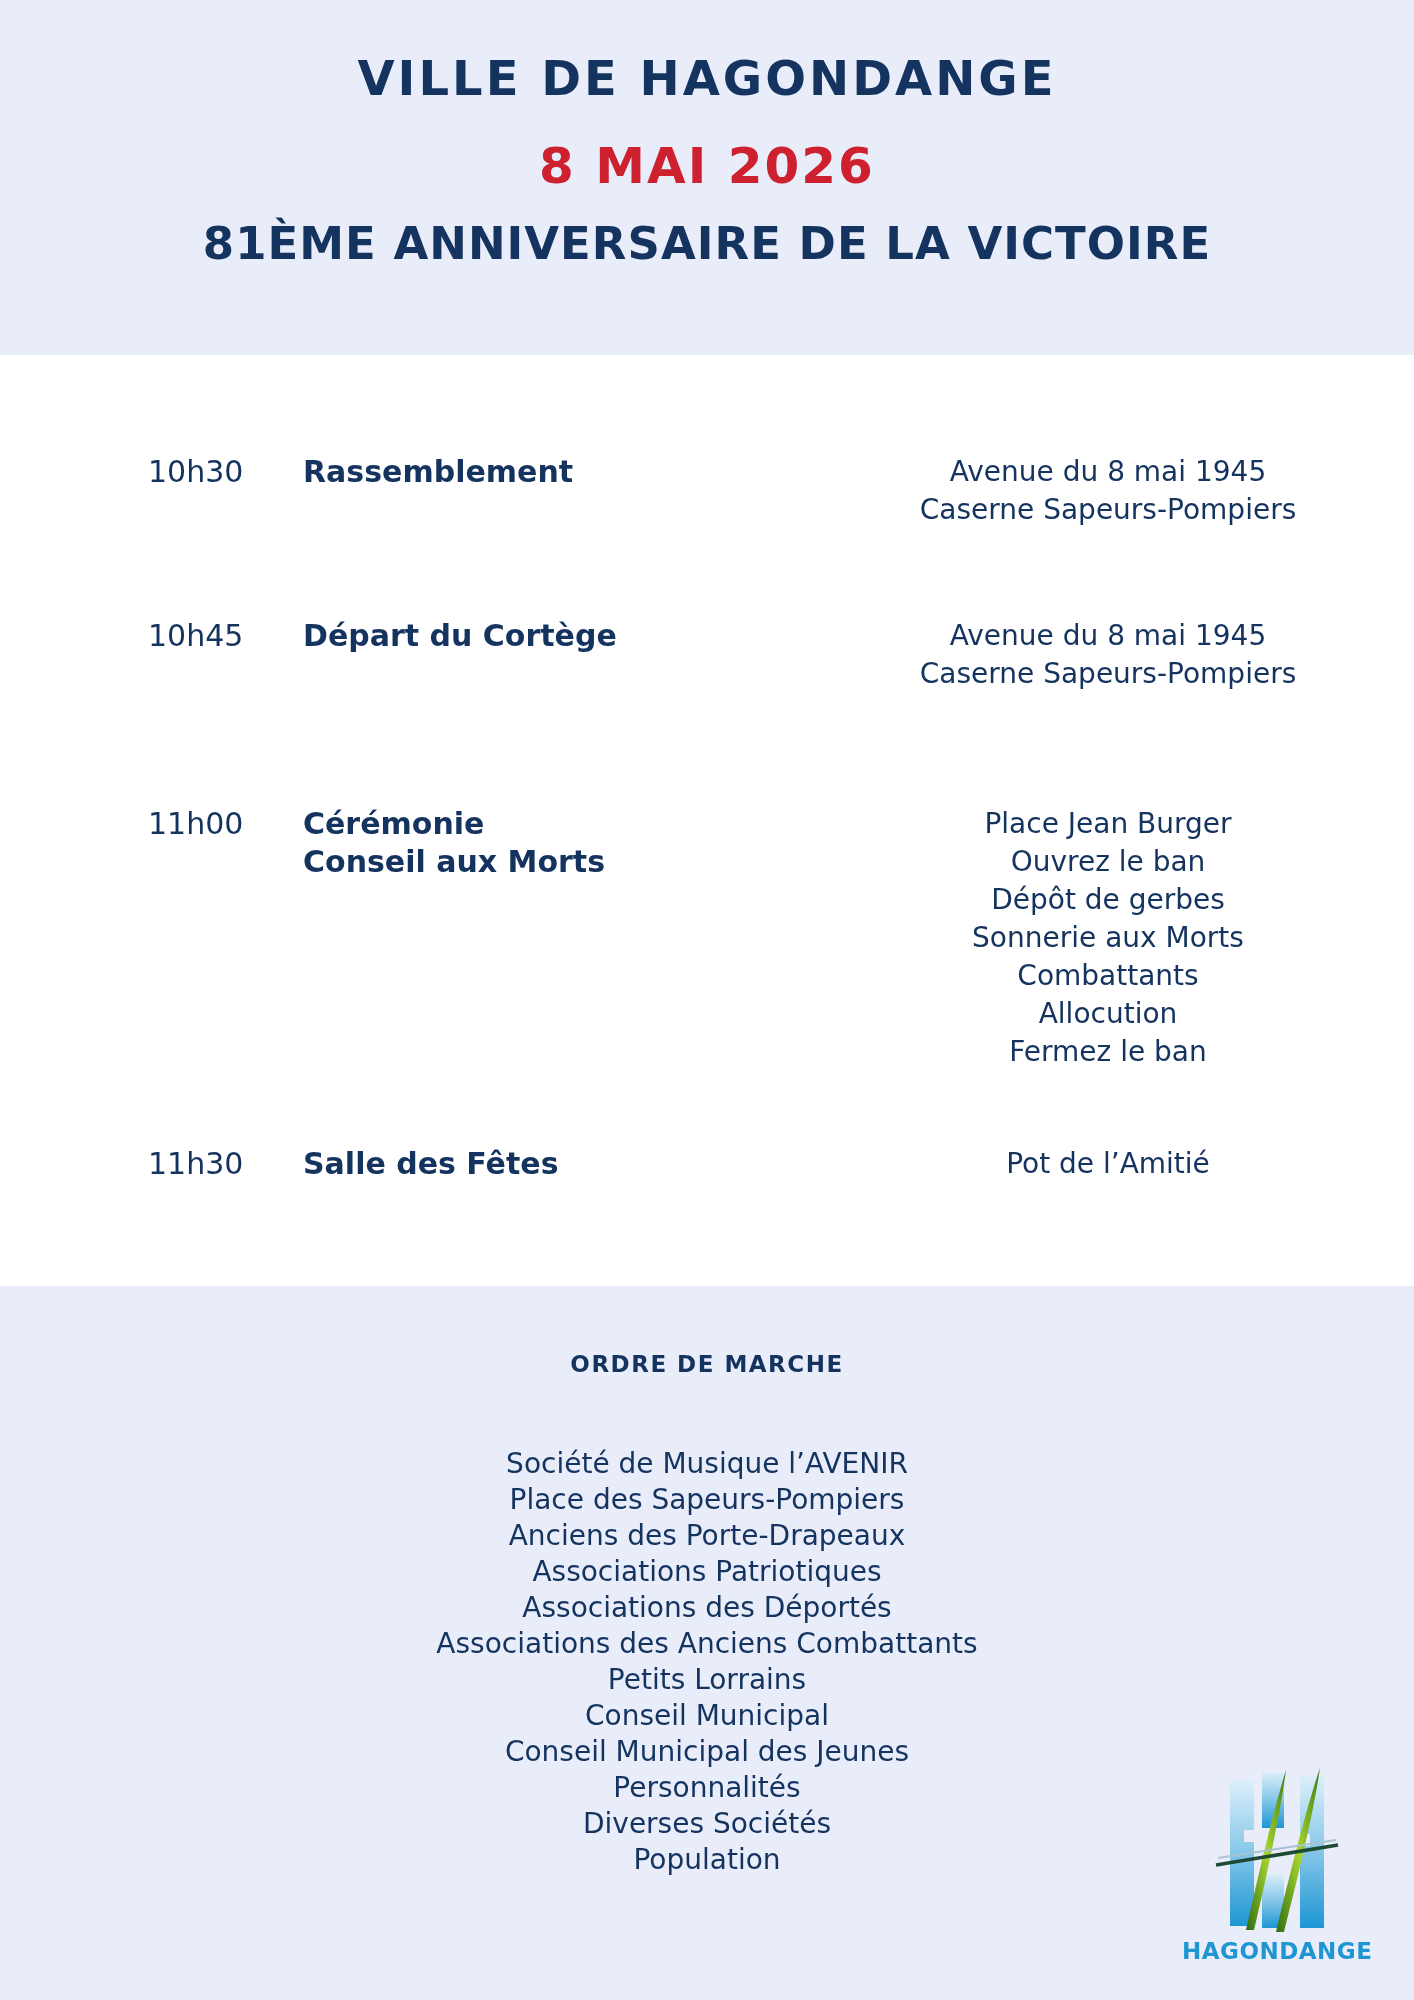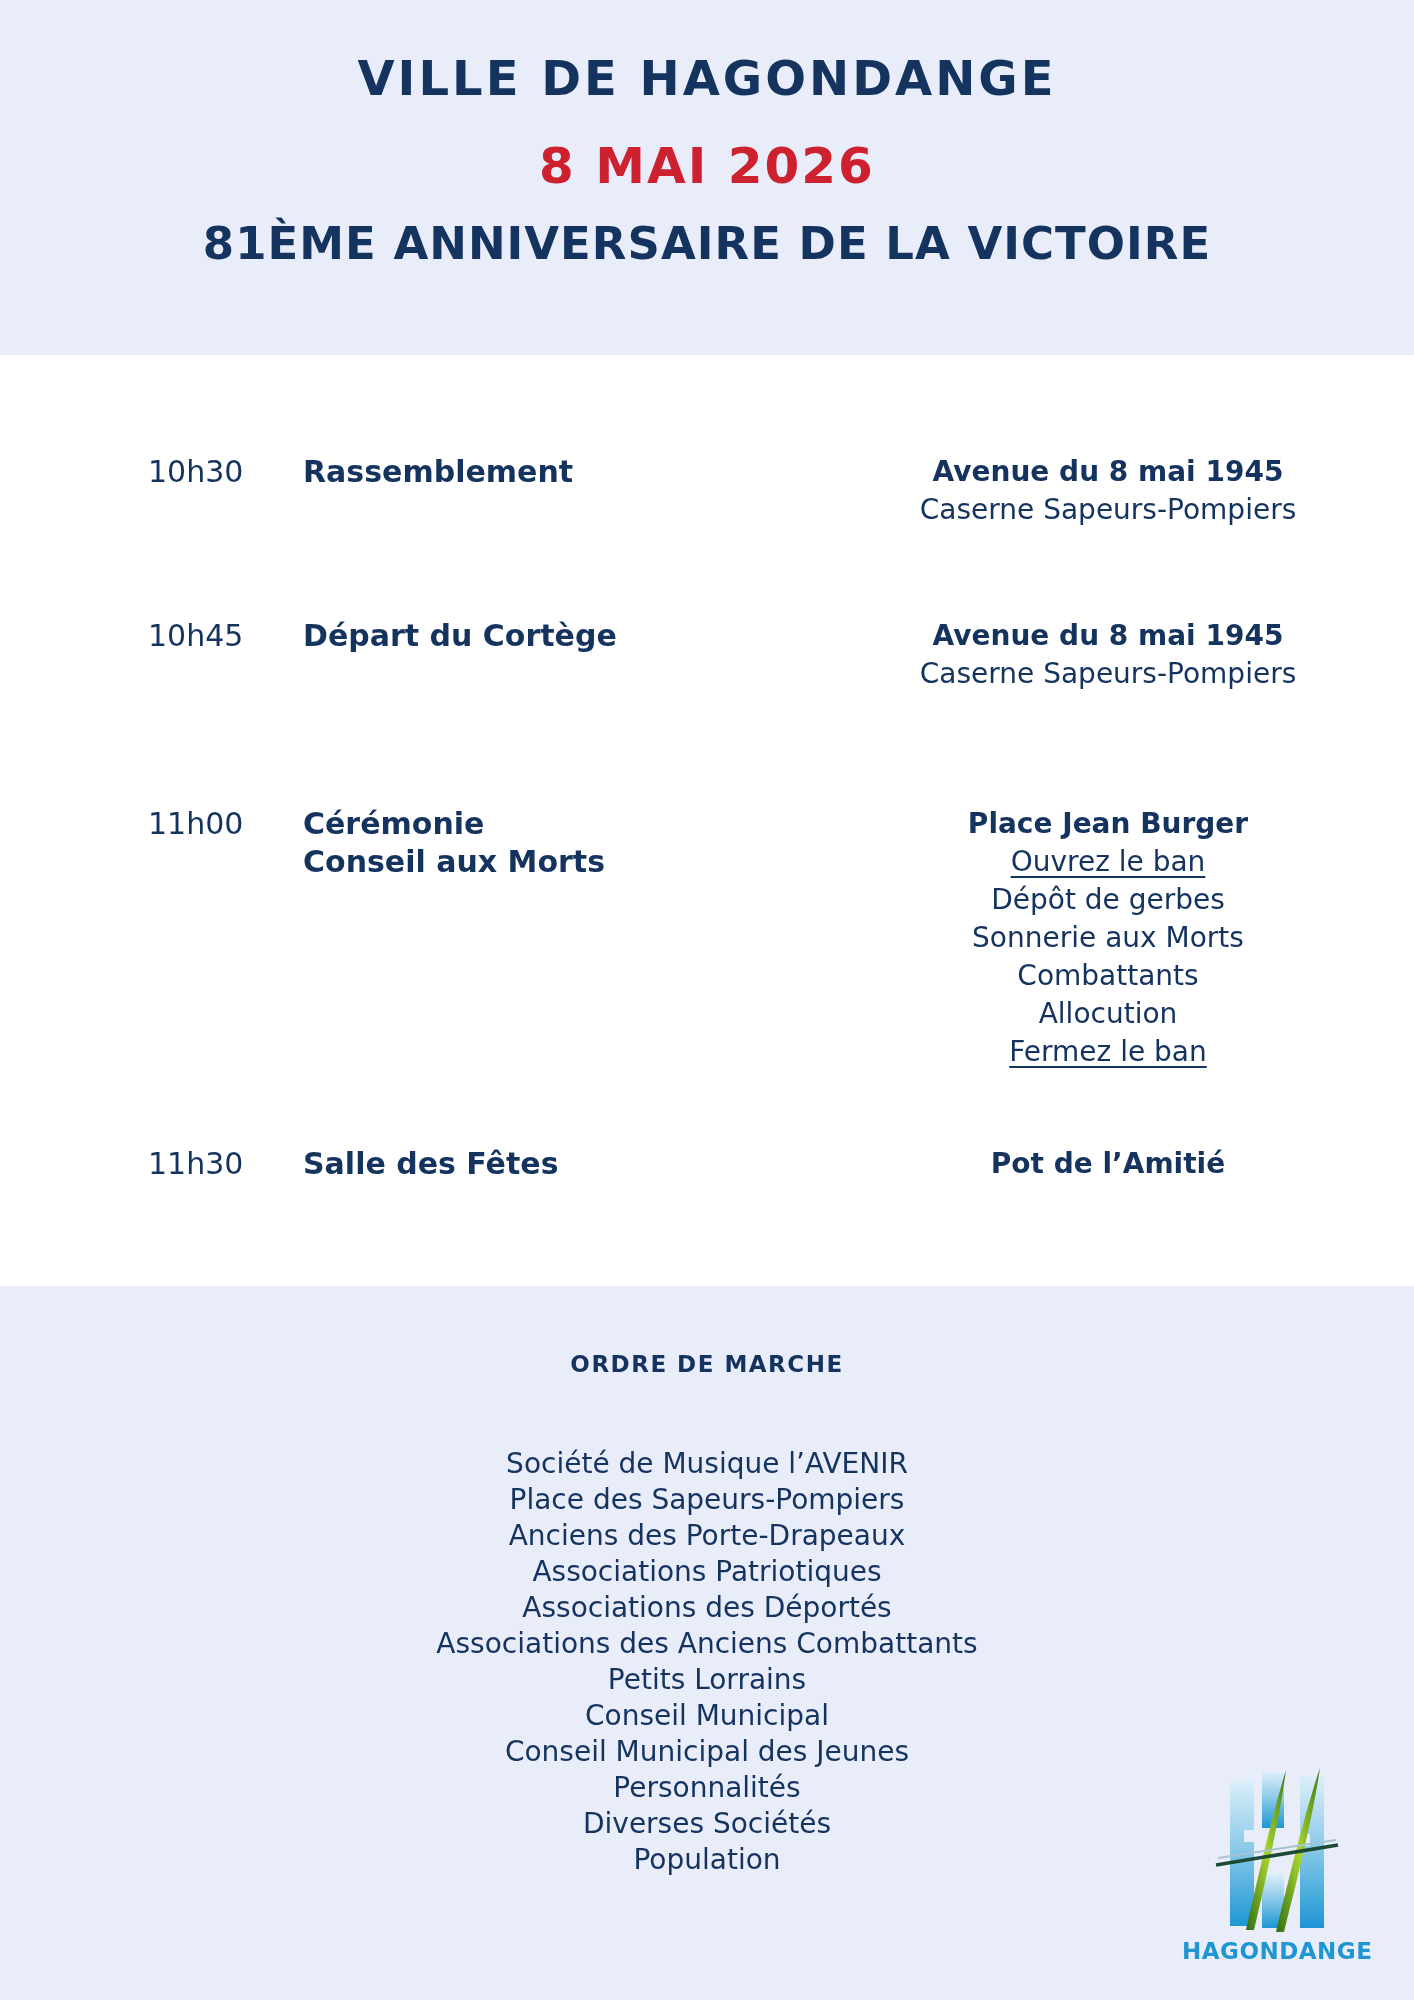--- a/index.html
+++ b/index.html
@@ -20,22 +20,22 @@
   
   .schedule{background:var(--white);padding:98px 0 103px 148px}
   .srow{display:grid;grid-template-columns:155px 610px 390px;margin-bottom:88px}
   .srow.gap-lg{margin-bottom:112px}
   .srow.gap-md{margin-bottom:74px}
   .srow.last{margin-bottom:0}
   .time{font-size:30px;line-height:38px}
   .event{font-weight:bold;font-size:30px;line-height:38px}
   .loc{display:flex;flex-direction:column;align-items:center;font-size:28px;line-height:38px}
   .loc span{white-space:nowrap}
-  .loc .b{font-weight:bold}
-  .u{text-decoration:underline;text-underline-offset:5px;text-decoration-thickness:2px}
+  .loc .b{font-weight:normal}
+  .u{text-underline-offset:5px;text-decoration-thickness:2px}
   
   .bottom-band{height:724px;background:var(--band);position:relative;text-align:center;padding-top:60px}
   .marche-title{font-size:23px;font-weight:bold;letter-spacing:1.5px;line-height:36px}
   .marche-list{margin-top:64px;font-size:28px;line-height:36px}
   
   .logo{position:absolute;left:1182px;top:478px;width:190px;text-align:center}
   .logo svg{display:block;margin:0 auto;overflow:visible}
   .logo-word{font-size:23px;font-weight:bold;color:var(--logoblue);letter-spacing:0.5px;margin-top:4px;white-space:nowrap}
 </style>
 </head>

